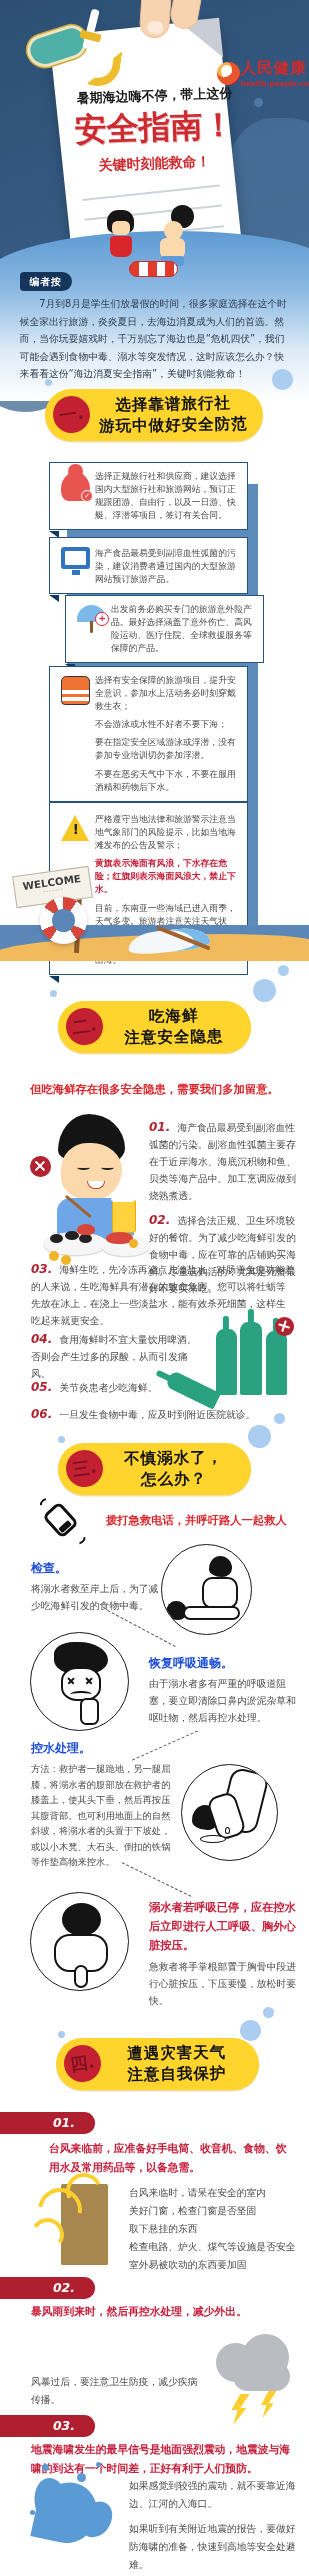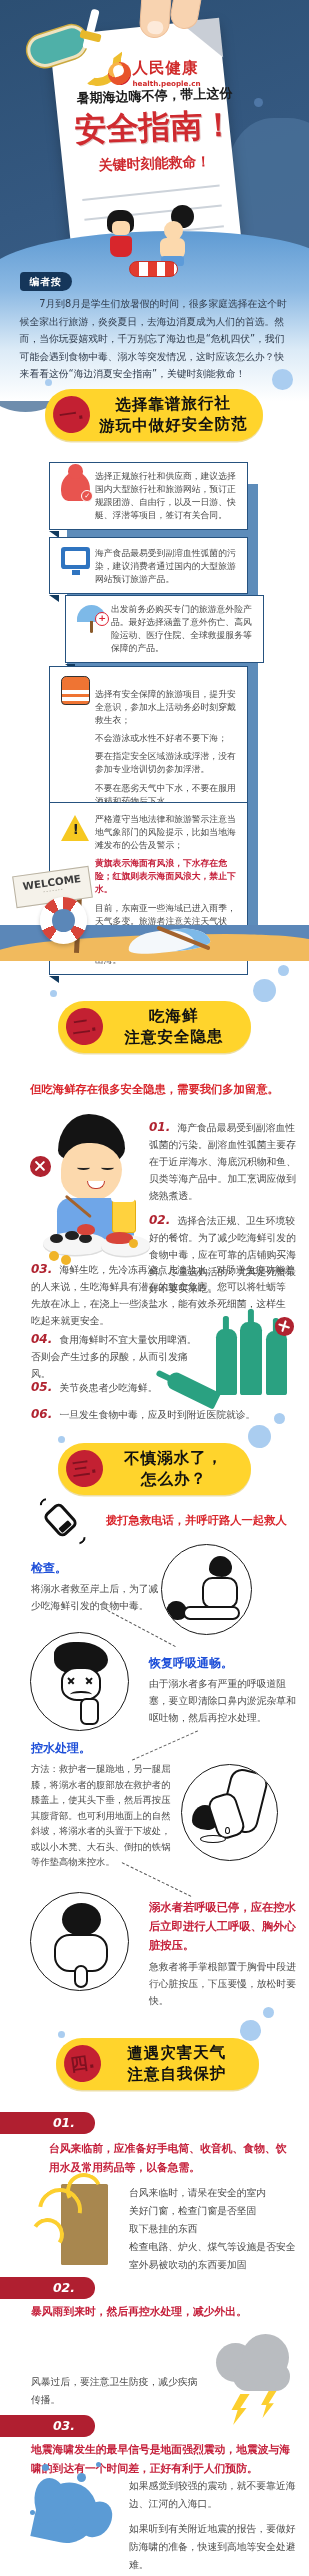--- a/index.html
+++ b/index.html
@@ -165,21 +165,21 @@
   <div class="abs finger" style="left:140px;top:-3.1px;width:30px;height:41px;transform:rotate(4deg);">
     <div class="abs nail" style="left:7.2px;top:23px;width:15.5px;height:13.4px;"></div>
   </div>
   <div class="abs finger" style="left:171px;top:-5.2px;width:28px;height:34px;transform:rotate(10deg);"></div>
 
   <div class="abs goggle-lens"></div>
   <div class="abs snorkel-tube"></div>
   <div class="abs snorkel-band"></div>
   <div class="abs snorkel-j"></div>
 
-  <div class="abs" style="left:0;top:58px;width:309px;display:flex;justify-content:center;align-items:center;gap:1px;">
+  <div class="abs" style="left:0;top:58px;width:309px;display:flex;justify-content:flex-end;align-items:center;gap:1px;">
     <div class="logo-swirl abs" style="position:relative;"></div>
     <div>
       <div class="logo-cn">人民健康</div>
       <div class="logo-url">health.people.cn</div>
     </div>
   </div>
   <div class="abs hero-t1">暑期海边嗨不停，带上这份</div>
   <div class="abs hero-t2">安全指南！</div>
   <div class="abs hero-t3">关键时刻能救命！</div>
 
@@ -221,21 +221,21 @@
   <div class="abs card" style="top:537px;min-height:43px;padding-top:9.3px;">
     <div class="cicon monitor-icon"></div>
     <p>海产食品最易受到副溶血性弧菌的污染，建议消费者通过国内的大型旅游网站预订旅游产品。</p>
   </div>
 
   <div class="abs card" style="top:595px;min-height:61px;margin-left:16px;">
     <div class="cicon umb-icon"></div>
     <p>出发前务必购买专门的旅游意外险产品。最好选择涵盖了意外伤亡、高风险运动、医疗住院、全球救援服务等保障的产品。</p>
   </div>
 
-  <div class="abs card" style="top:666px;min-height:118px;padding-top:21px;">
+  <div class="abs card" style="top:666px;min-height:118px;padding-top:7px;">
     <div class="cicon vest-icon"></div>
     <p>选择有安全保障的旅游项目，提升安全意识，参加水上活动务必时刻穿戴救生衣；</p>
     <p>不会游泳或水性不好者不要下海；</p>
     <p>要在指定安全区域游泳或浮潜，没有参加专业培训切勿参加浮潜。</p>
     <p>不要在恶劣天气中下水，不要在服用酒精和药物后下水。</p>
   </div>
 
   <div class="abs card" style="top:802px;min-height:124px;padding-top:10.3px;">
     <div class="cicon warn-icon" style="left:11.3px;top:12.4px;"></div>
     <p>严格遵守当地法律和旅游警示注意当地气象部门的风险提示，比如当地海滩发布的公告及警示；</p>

